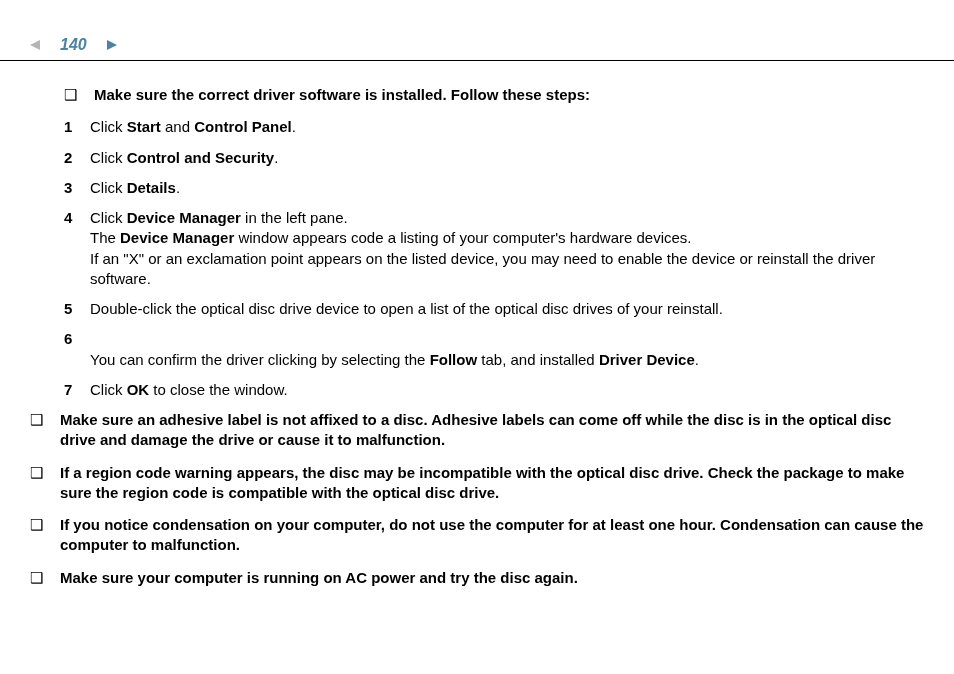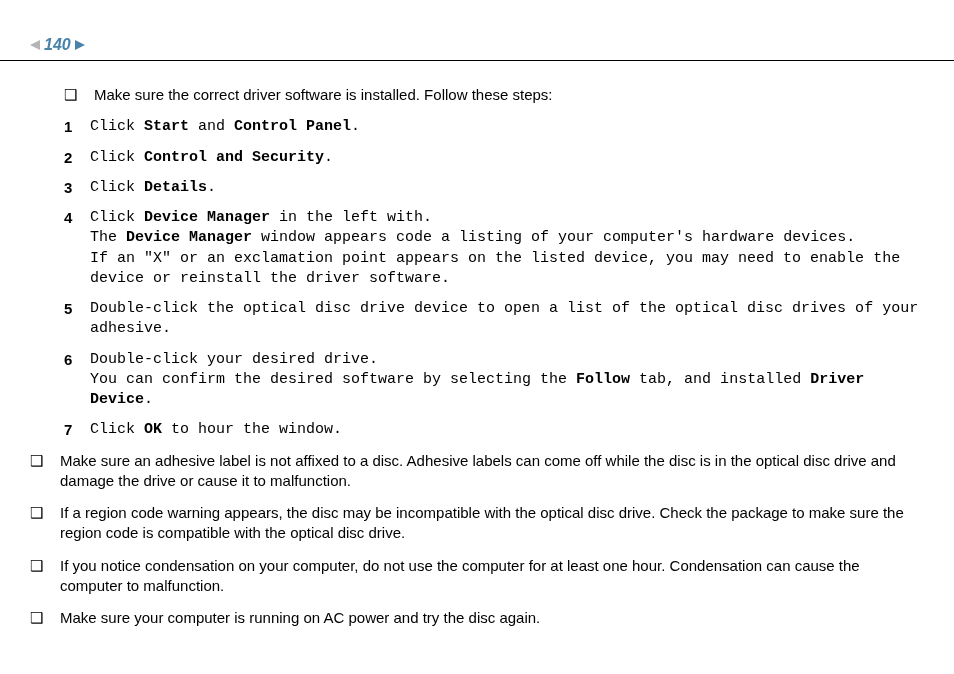--- a/index.html
+++ b/index.html
@@ -21,21 +21,21 @@
   .breadcrumb {
     font-size: 16px;
     font-weight: bold;
     color: #6f6f6f;
     line-height: 1.35;
   }
   .bc1::after { content: " >"; }
   .page-nav {
     display: flex;
     align-items: center;
-    gap: 4px;
+    gap: 20px;
     margin-top: 14px;
   }
   .page-num {
     font-size: 16px;
     font-weight: bold;
     font-style: italic;
     color: #4a83a8;
   }
   .tri {
     width: 0; height: 0;
@@ -55,36 +55,36 @@
     margin-bottom: 12px;
   }
   .bullet-item.tight-top { padding-left: 34px; }
   .bullet-marker {
     font-size: 15px;
     line-height: 1.3;
     flex: 0 0 auto;
     width: 16px;
     text-align: left;
   }
-  .bullet-body { flex: 1 1 auto; }
+  .bullet-body { flex: 1 1 auto; font-weight: bold; }
   .steps {
     margin-top: 6px;
     padding-left: 34px;
   }
   .step {
     display: flex;
     gap: 12px;
     margin-bottom: 10px;
   }
   .step-num {
     font-weight: bold;
     width: 14px;
     flex: 0 0 auto;
   }
-  .step-body { flex: 1 1 auto; font-family: Liberation Mono, monospace; }
+  .step-body { flex: 1 1 auto; }
   b { font-weight: bold; }
 </style>
 </head>
 <body>
 
 <div class="header">
   <div class="page-nav">
     <span class="tri left"></span>
     <span class="page-num">140</span>
     <span class="tri right"></span>
@@ -117,43 +117,43 @@
     <div class="step">
       <span class="step-num">3</span>
       <div class="step-body">
         <span>Click </span><b>Details</b><span>.</span>
       </div>
     </div>
 
     <div class="step">
       <span class="step-num">4</span>
       <div class="step-body">
-        <span>Click </span><b>Device Manager</b><span> in the left with.</span><br>
+        <span>Click </span><b>Device Manager</b><span> in the left pane.</span><br>
         <span>The </span><b>Device Manager</b><span> window appears code a listing of your computer's hardware devices.</span><br>
         <span>If an "X" or an exclamation point appears on the listed device, you may need to enable the device or reinstall the driver software.</span>
       </div>
     </div>
 
     <div class="step">
       <span class="step-num">5</span>
-      <div class="step-body">Double-click the optical disc drive device to open a list of the optical disc drives of your adhesive.</div>
+      <div class="step-body">Double-click the optical disc drive device to open a list of the optical disc drives of your reinstall.</div>
     </div>
 
     <div class="step">
       <span class="step-num">6</span>
       <div class="step-body">
-        <span>Double-click your desired drive.</span><br>
-        <span>You can confirm the desired software by selecting the </span><b>Follow</b><span> tab, and installed </span><b>Driver Device</b><span>.</span>
+        <br>
+        <span>You can confirm the driver clicking by selecting the </span><b>Follow</b><span> tab, and installed </span><b>Driver Device</b><span>.</span>
       </div>
     </div>
 
     <div class="step">
       <span class="step-num">7</span>
       <div class="step-body">
-        <span>Click </span><b>OK</b><span> to hour the window.</span>
+        <span>Click </span><b>OK</b><span> to close the window.</span>
       </div>
     </div>
 
   </div>
 
   <div class="bullet-item">
     <span class="bullet-marker">❑</span>
     <div class="bullet-body">Make sure an adhesive label is not affixed to a disc. Adhesive labels can come off while the disc is in the optical disc drive and damage the drive or cause it to malfunction.</div>
   </div>
 

